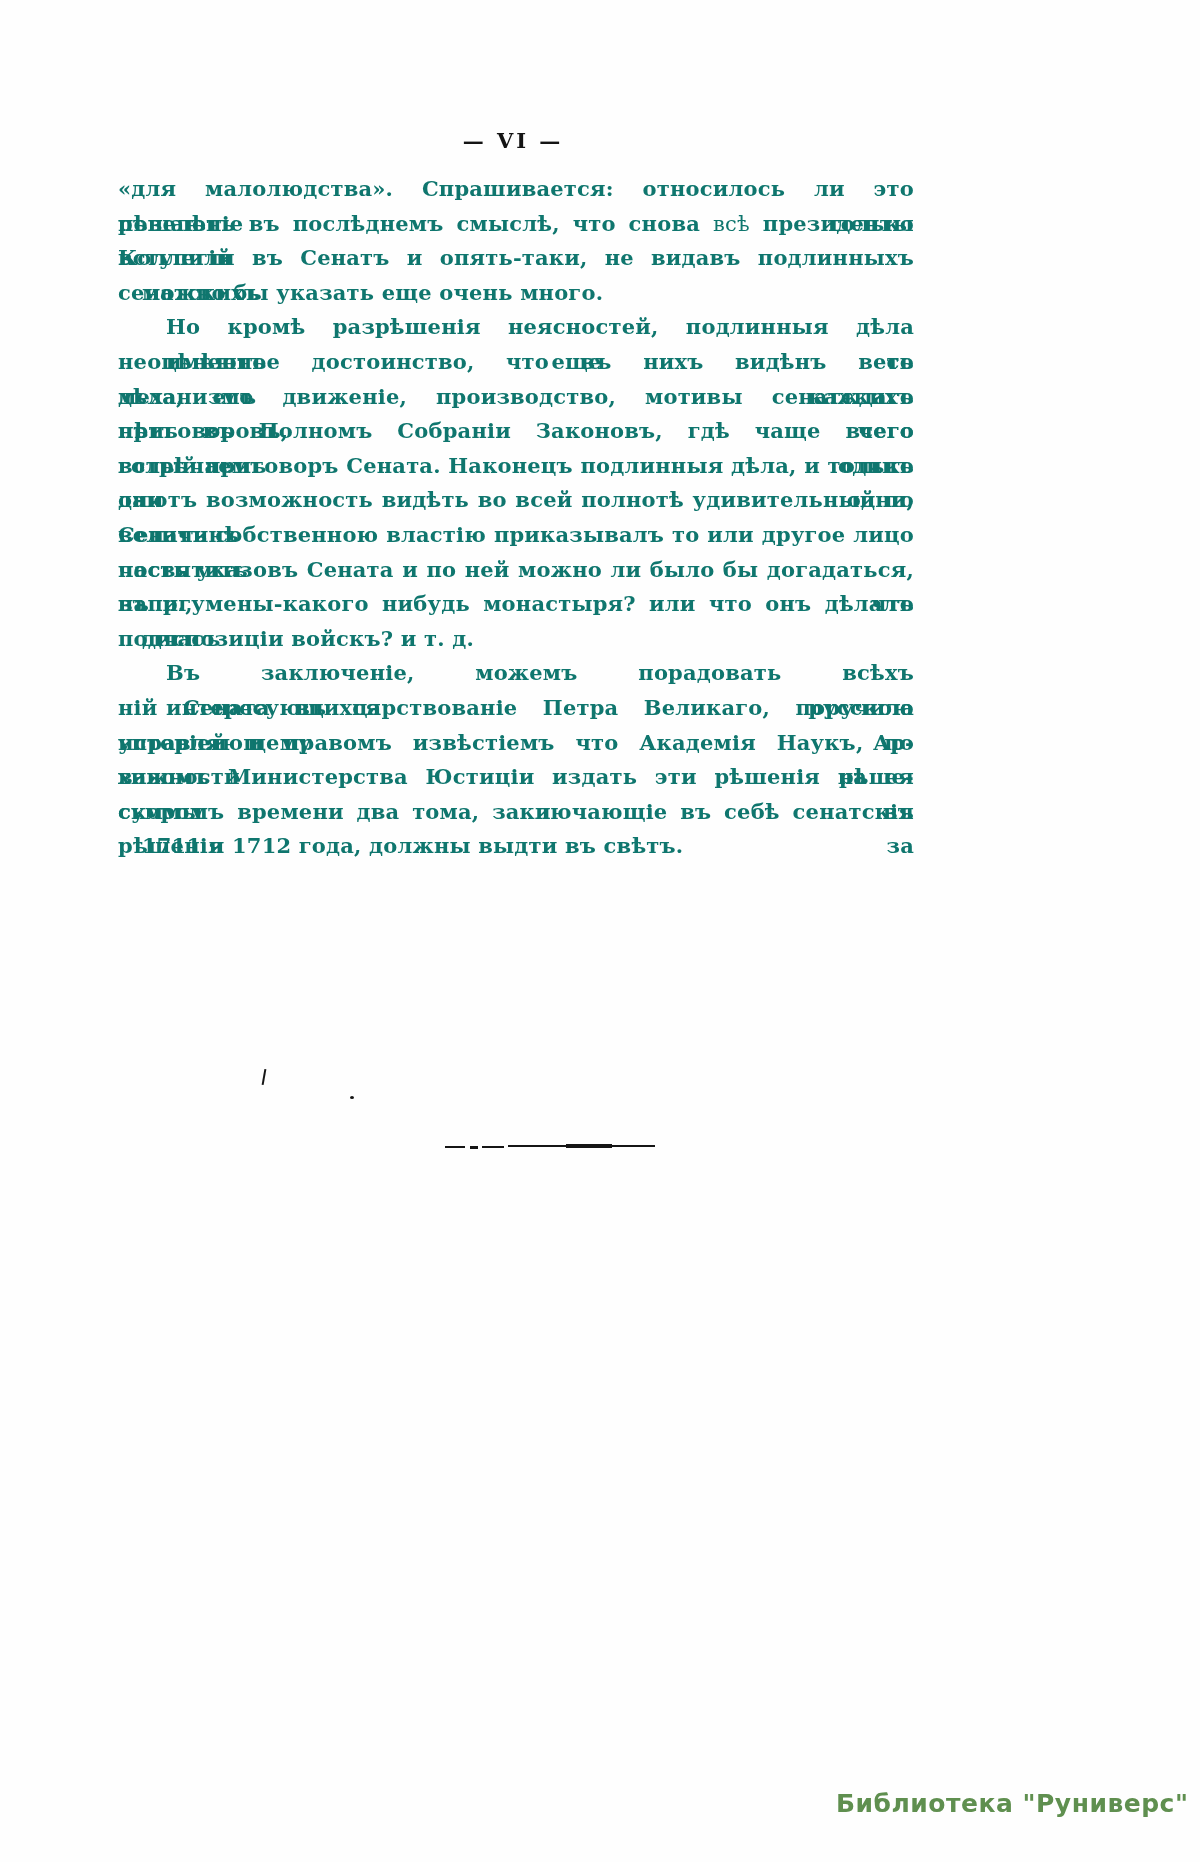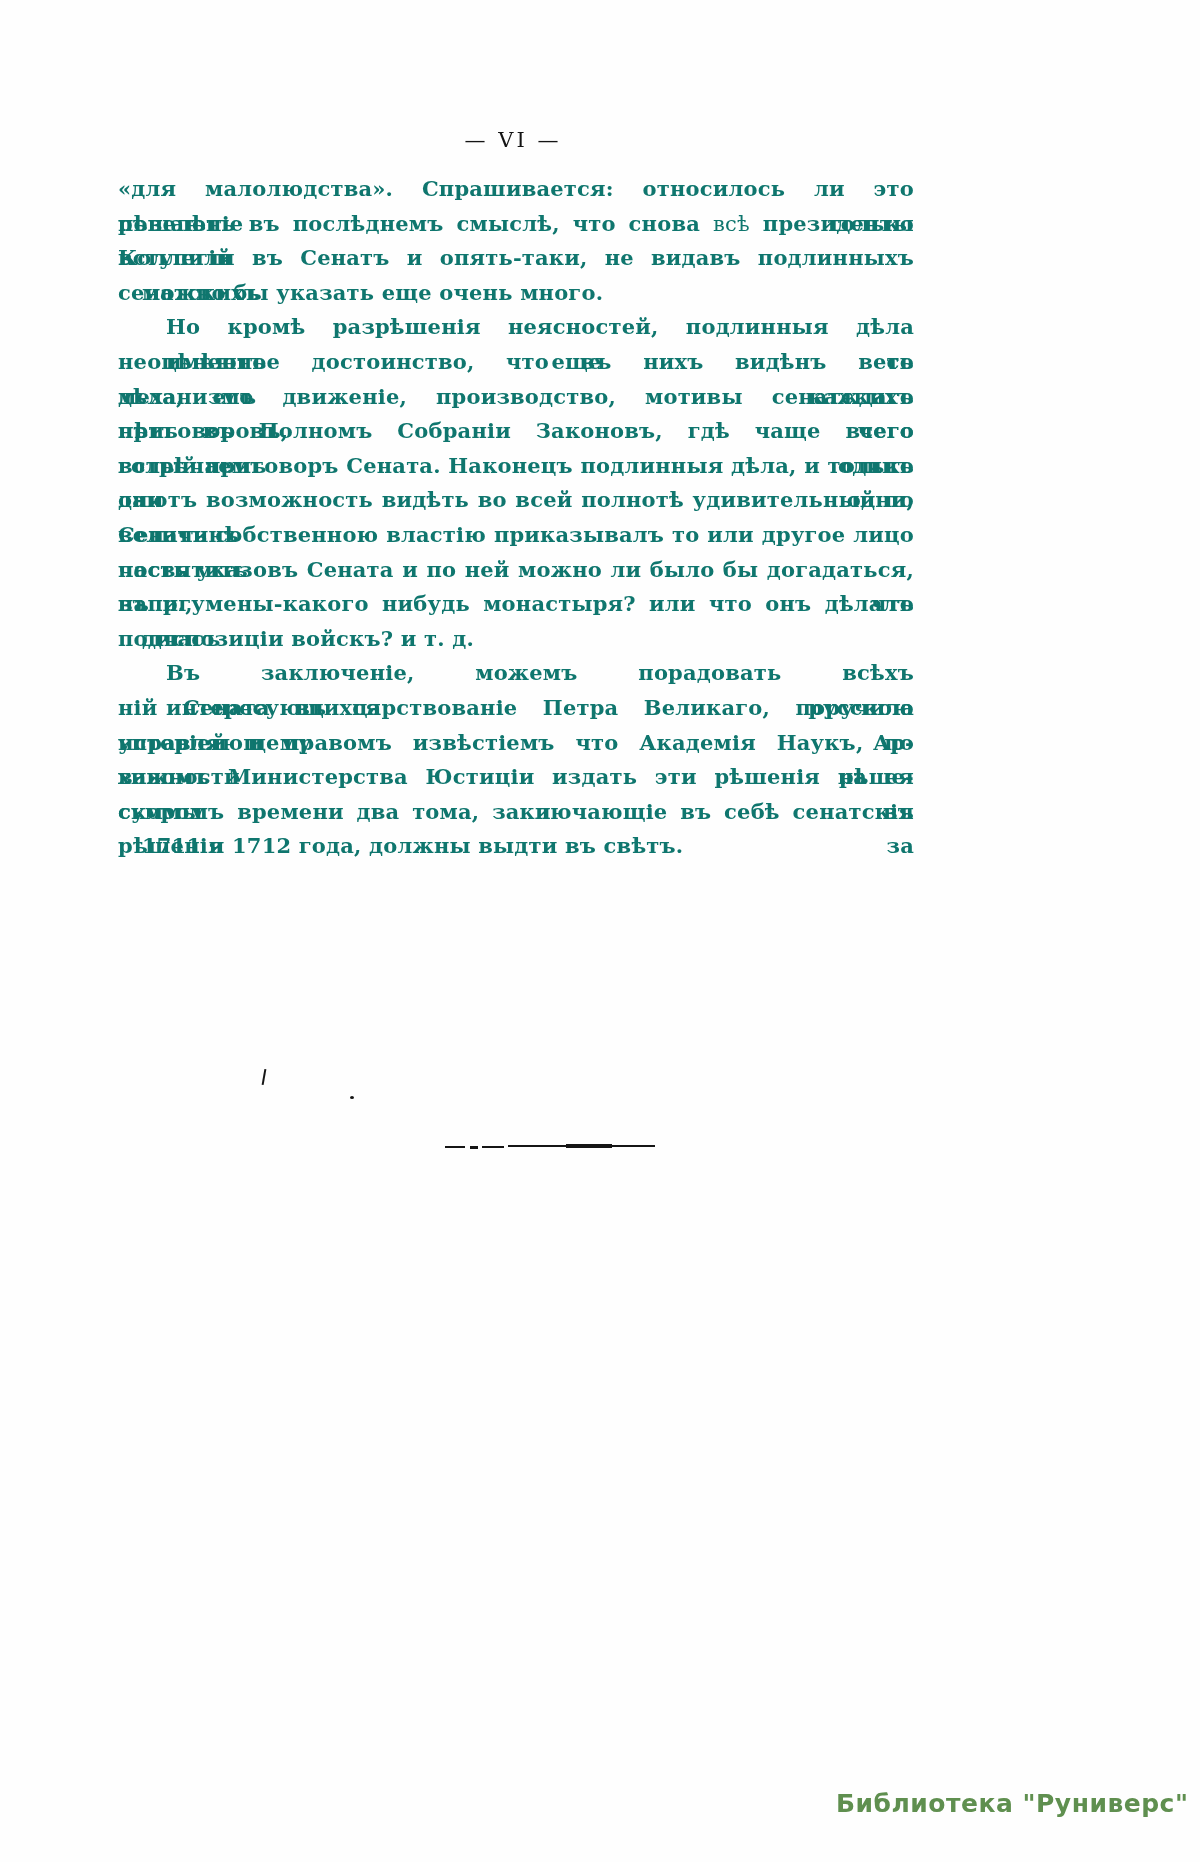--- a/index.html
+++ b/index.html
@@ -9,21 +9,21 @@
     position: relative;
     font-family: "DejaVu Serif", serif;
     overflow: hidden;
   }
   .sheet { position: absolute; inset: 0; background: #fefefe; }
 
   .pagenum {
     position: absolute;
     top: 128px; left: 115px; width: 796px;
     text-align: center;
-    font-size: 21px; font-weight: normal;
+    font-size: 21px; font-weight: bold;
     letter-spacing: 3px;
     color: #141414;
   }
 
   .textcol {
     position: absolute;
     left: 118px; top: 172px; width: 796px;
     color: #0f766e;
     font-size: 21px; font-weight: bold;
     line-height: 34.6px;

